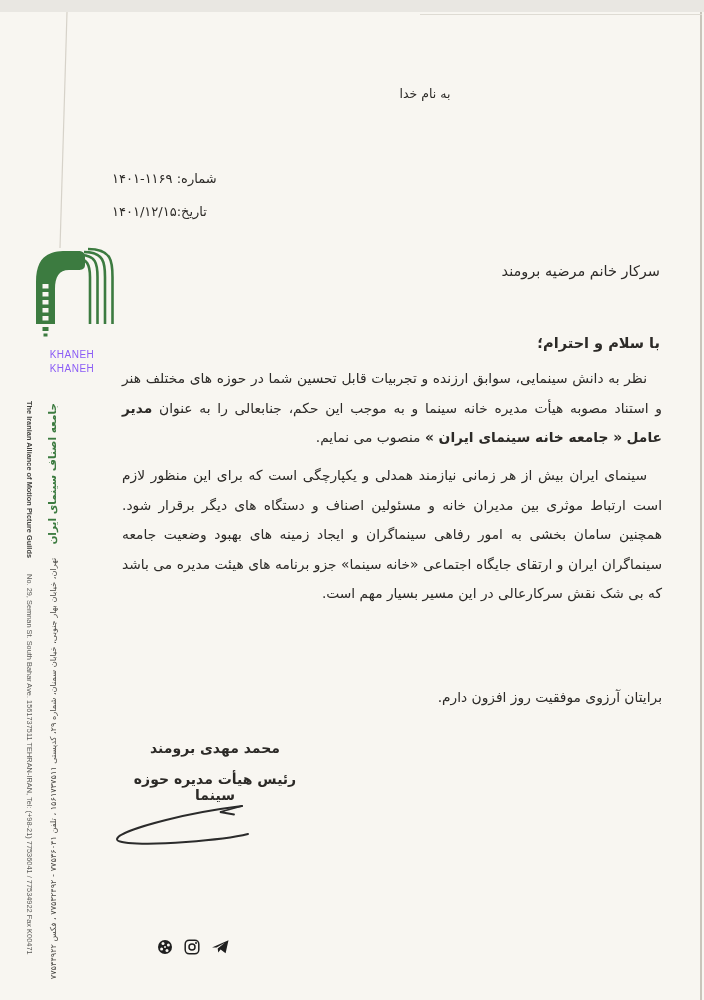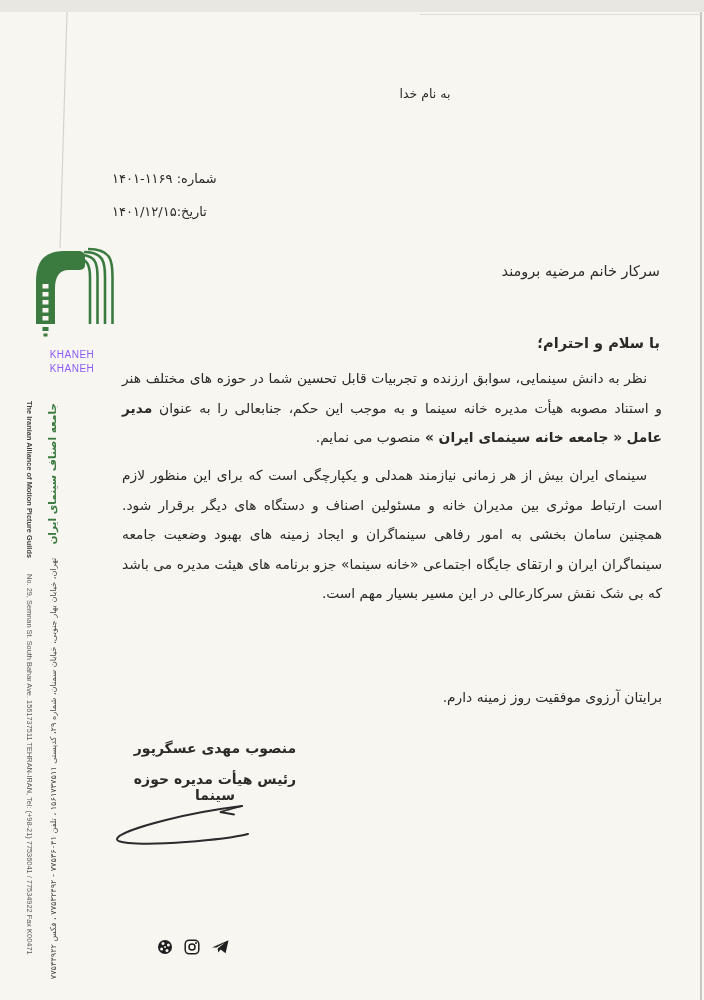--- a/index.html
+++ b/index.html
@@ -104,24 +104,24 @@
     <span class="fa-addr">تهران، خیابان بهار جنوبی، خیابان سمنان، شماره ۲۹، کدپستی ۱۵۶۱۷۳۷۵۱۱ ، تلفن ۷۷۵۳۶۰۴۱ - ۷۷۵۳۲۴۹۲ ، فکس ۷۷۵۳۴۹۲۲</span>
   </div>
 
   <div class="recipient">سرکار خانم مرضیه برومند</div>
   <div class="salutation">با سلام و احترام؛</div>
 
   <div class="para p1"><span>نظر به دانش سینمایی، سوابق ارزنده و تجربیات قابل تحسین شما در حوزه های مختلف هنر و استناد مصوبه هیأت مدیره خانه سینما و به موجب این حکم، جنابعالی را به عنوان </span><span class="b">مدیر عامل</span><span> </span><span class="b">« جامعه خانه سینمای ایران »</span><span> منصوب می نمایم.</span></div>
 
   <div class="para p2">سینمای ایران بیش از هر زمانی نیازمند همدلی و یکپارچگی است که برای این منظور لازم است ارتباط موثری بین مدیران خانه و مسئولین اصناف و دستگاه های دیگر برقرار شود. همچنین سامان بخشی به امور رفاهی سینماگران و ایجاد زمینه های بهبود وضعیت جامعه سینماگران ایران و ارتقای جایگاه اجتماعی «خانه سینما» جزو برنامه های هیئت مدیره می باشد که بی شک نقش سرکارعالی در این مسیر بسیار مهم  است.</div>
 
-  <div class="closing">برایتان آرزوی موفقیت روز زمینه دارم.</div>
+  <div class="closing">برایتان آرزوی موفقیت روز افزون دارم.</div>
 
   <div class="sigblock">
-    <div class="sig-name">منصوب مهدی عسگرپور</div>
+    <div class="sig-name">محمد مهدی برومند</div>
     <div class="sig-title">رئیس هیأت مدیره حوزه سینما</div>
   </div>
   <svg class="scribble" viewBox="0 0 150 52">
     <path d="M134,10 C110,13 85,17 58,24 C34,30 10,38 9,43 C8,48 40,49 78,46 C105,44 128,41 140,38" fill="none" stroke="#2b2b2b" stroke-width="2" stroke-linecap="round"></path>
     <path d="M134,10 L112,16 L126,18.5" fill="none" stroke="#2b2b2b" stroke-width="1.8" stroke-linecap="round"></path>
   </svg>
 
   <div class="icons">
     <svg width="16" height="16" viewBox="0 0 16 16">
       <circle cx="8" cy="8" r="7" fill="#1f1f1f"></circle>

